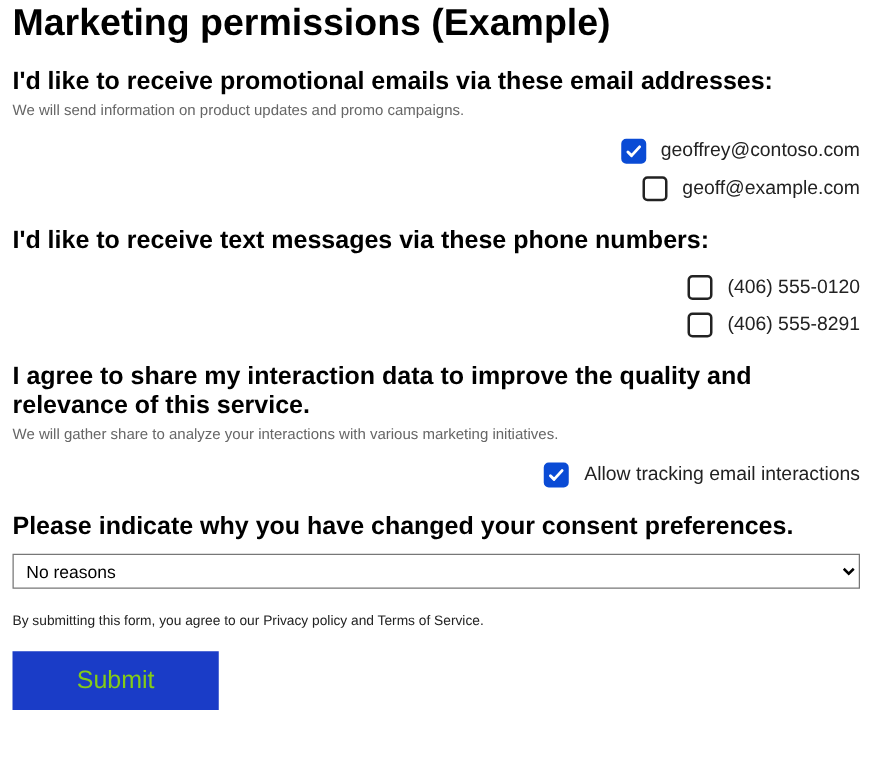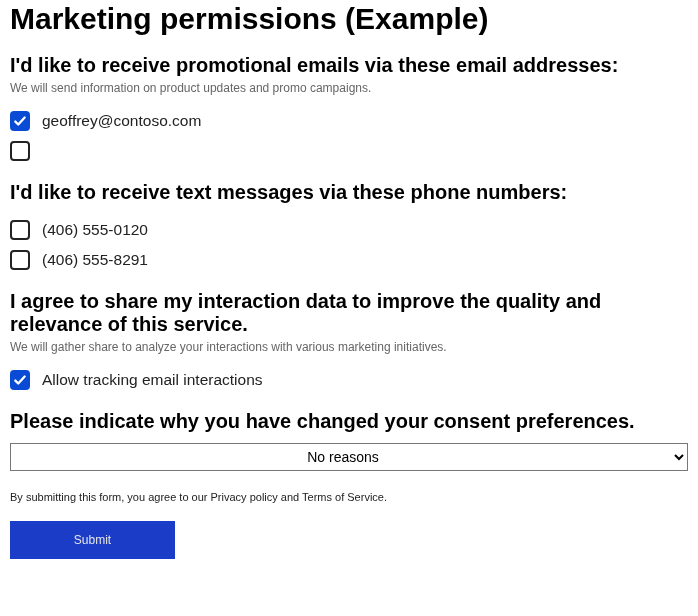--- a/index.html
+++ b/index.html
@@ -31,20 +31,21 @@
     margin-bottom: 16px;
     font-size: 12px;
   }
   .section {
     margin-bottom: 20px;
   }
   .checkbox-row {
     display: flex;
     align-items: center;
     margin-bottom: 10px;
+    justify-content: flex-end;
   }
   .checkbox {
     width: 20px;
     height: 20px;
     border: 2px solid #222;
     border-radius: 4px;
     margin-right: 12px;
     display: flex;
     align-items: center;
     justify-content: center;
@@ -69,34 +70,33 @@
   }
   select.reason-select {
     width: 100%;
     border: 1px solid #777;
     padding: 4px 6px;
     font-size: 14px;
     font-family: inherit;
     height: 28px;
     background: #fff;
     margin-top: 6px;
-    text-align: center;
   }
   .consent-note {
     font-size: 11px;
     margin: 20px 0 18px 0;
     color: #222;
   }
   .submit-btn {
     background: #1a3cc7;
-    color: #e5e5e5;
+    color: #84cc16;
     border: none;
     padding: 12px 0;
     width: 165px;
-    font-size: 12px;
+    font-size: 20px;
     text-align: center;
     cursor: pointer;
     font-family: inherit;
   }
 </style>
 </head>
 <body>
 
 
 
@@ -113,20 +113,21 @@
           <polyline points="4 13 9 18 20 6"></polyline>
         </svg>
     </div>
     <span class="checkbox-label">geoffrey@contoso.com</span>
   </div>
 
   <div class="checkbox-row">
     <div class="checkbox">
       
     </div>
+    <span class="checkbox-label">geoff@example.com</span>
   </div>
 </div>
 
 
 <div class="section">
   <div class="section-heading" style="margin-bottom:16px">I'd like to receive text messages via these phone numbers:</div>
 
   <div class="checkbox-row">
     <div class="checkbox">
       

